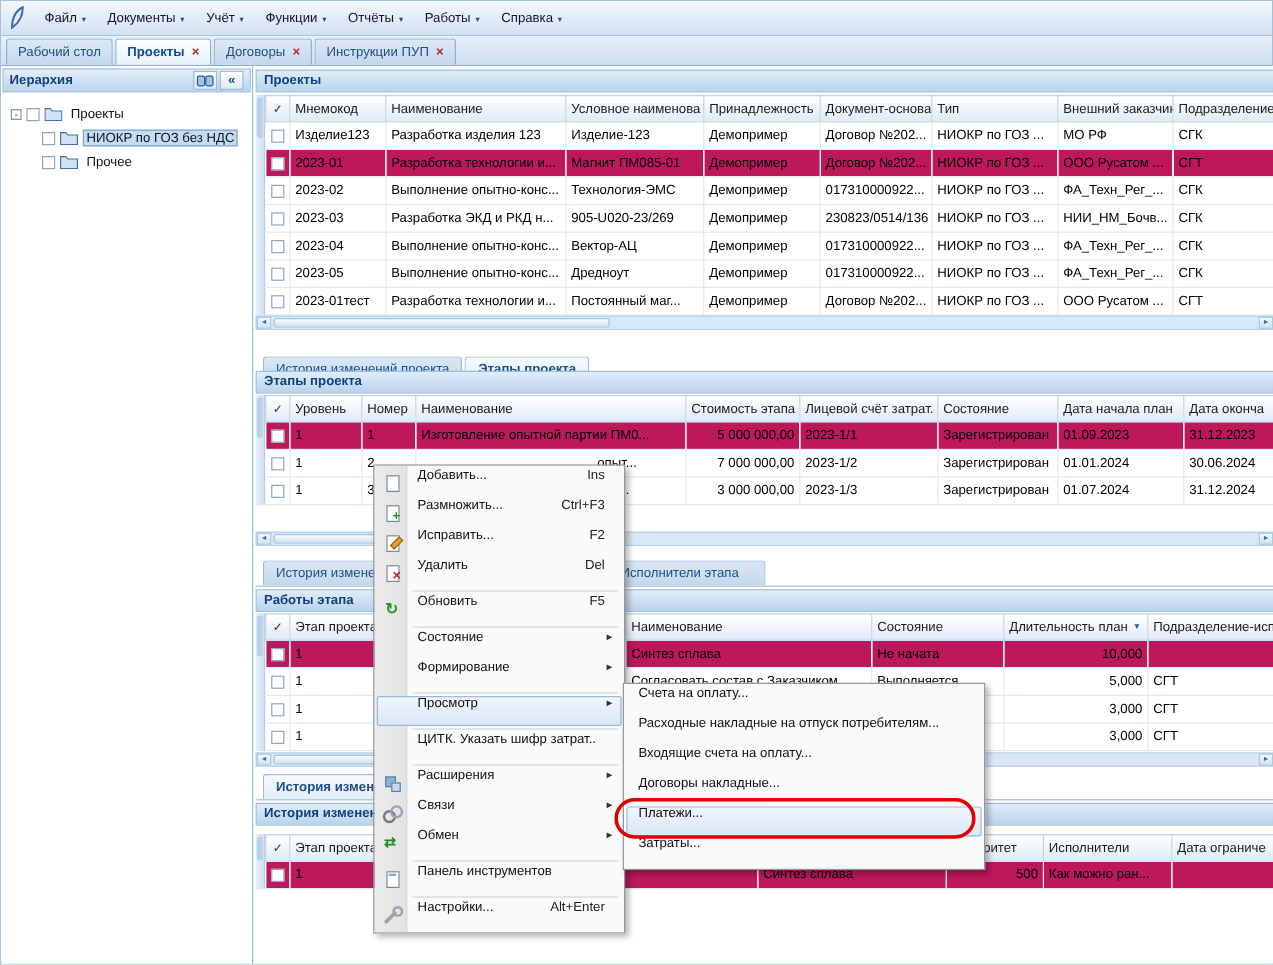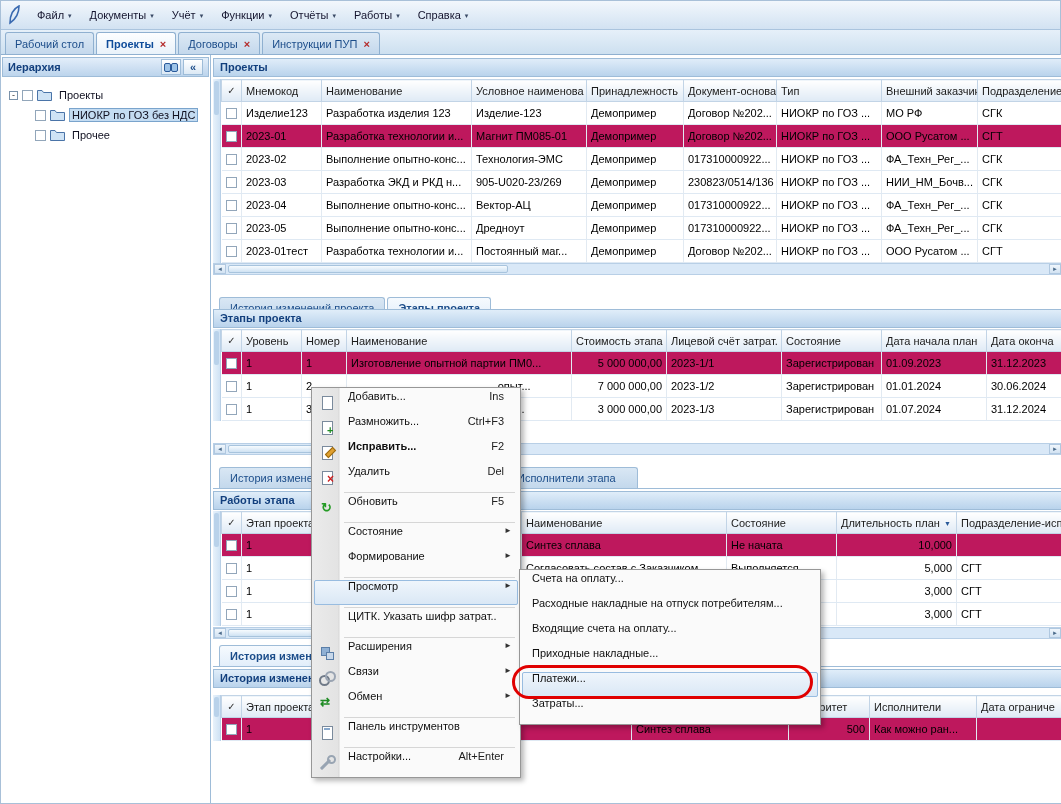--- a/index.html
+++ b/index.html
@@ -63,21 +63,21 @@
 .subtabs{position:absolute;left:0;width:849px;height:22px;border-bottom:1px solid #9ebcd8;display:flex;align-items:flex-end;padding-left:6px;gap:2px}
 .subtab{height:21px;padding:4px 10px;border:1px solid #9ebcd8;border-bottom:none;border-radius:3px 3px 0 0;background:linear-gradient(#d9e7f4,#c3d8ec);color:#1c4d8a;white-space:nowrap;overflow:hidden}
 .subtab.active{background:linear-gradient(#f6fafe,#e2eefa);font-weight:bold}
 .subtab.abs-works{position:absolute;left:158px;bottom:0;width:130px}
 .subtab.abs-exec{position:absolute;left:293px;bottom:0;width:132px}
 
 
 .cmenu{position:absolute;left:310px;top:386px;width:210px;padding:2px;border:1px solid #979797;box-shadow:3px 3px 5px rgba(0,0,0,.28);z-index:20;background:linear-gradient(90deg,#ebebeb 0,#e3e3e3 26px,#d6d6d6 27px,#fafafa 28px)}
 .smenu{position:absolute;left:518px;top:568px;width:302px;padding:2px;border:1px solid #979797;box-shadow:3px 3px 5px rgba(0,0,0,.28);z-index:21;background:#fafafa}
 .menu-item{display:flex;align-items:flex-start;height:25px;position:relative}
-.menu-item.bold .mi-label{font-weight:bold}
+.menu-item.bold .mi-label{font-weight:normal}
 .menu-item.hl{background:linear-gradient(#f0f6fc,#d9e7f5);outline:1px solid #98bce0;outline-offset:-1px;border-radius:2px}
 .mi-icon{width:26px;min-width:26px;height:25px;position:relative}
 .mi-label{flex:1 1 auto;padding-left:8px;white-space:nowrap;overflow:hidden;color:#101010}
 .smenu .mi-label{padding-left:10px}
 .mi-short{flex:0 0 auto;padding-left:8px;color:#202020;white-space:nowrap}
 .mi-arrow{flex:0 0 14px;text-align:left;font-size:8px;color:#333;padding-top:1px}
 .menu-sep{height:1px;background:#d6d6d6;margin:2px 3px 2px 30px}
 
 
 .ic-doc-add::before,.ic-doc-copy::before,.ic-doc-edit::before,.ic-doc-del::before,.ic-toolbar::before{content:"";position:absolute;left:8px;top:6px;width:9px;height:12px;background:#fff;border:1px solid #7a8a9c}
@@ -633,21 +633,21 @@
         <span class="mi-label">Расходные накладные на отпуск потребителям...</span>
         <span class="mi-short"></span>
         <span class="mi-arrow"></span>
       </div>
       <div class="menu-item">
         <span class="mi-label">Входящие счета на оплату...</span>
         <span class="mi-short"></span>
         <span class="mi-arrow"></span>
       </div>
       <div class="menu-item">
-        <span class="mi-label">Приходные накладные...</span>
+        <span class="mi-label">Договоры накладные...</span>
         <span class="mi-short"></span>
         <span class="mi-arrow"></span>
       </div>
       <div class="menu-item hl">
         <span class="mi-label">Платежи...</span>
         <span class="mi-short"></span>
         <span class="mi-arrow"></span>
       </div>
       <div class="menu-item">
         <span class="mi-label">Затраты...</span>

